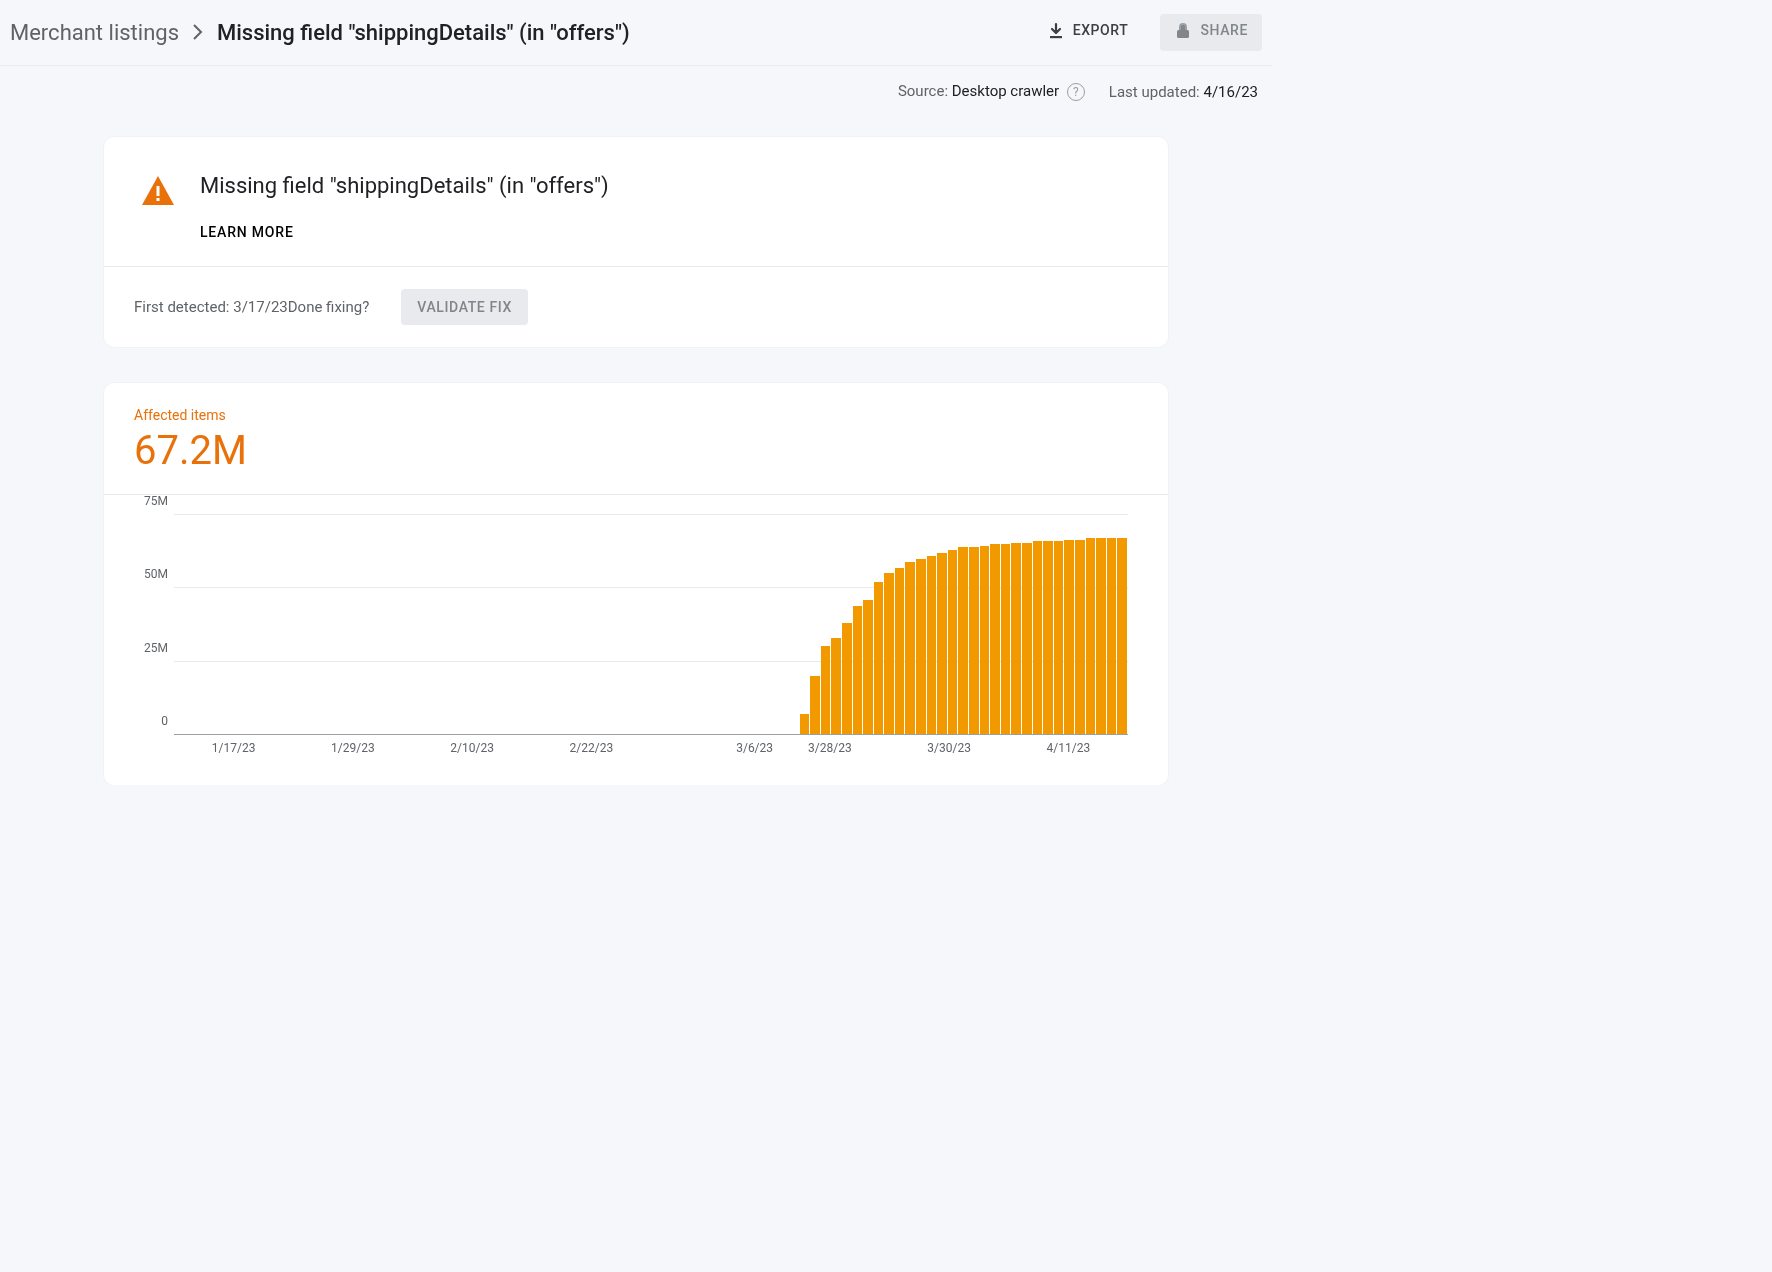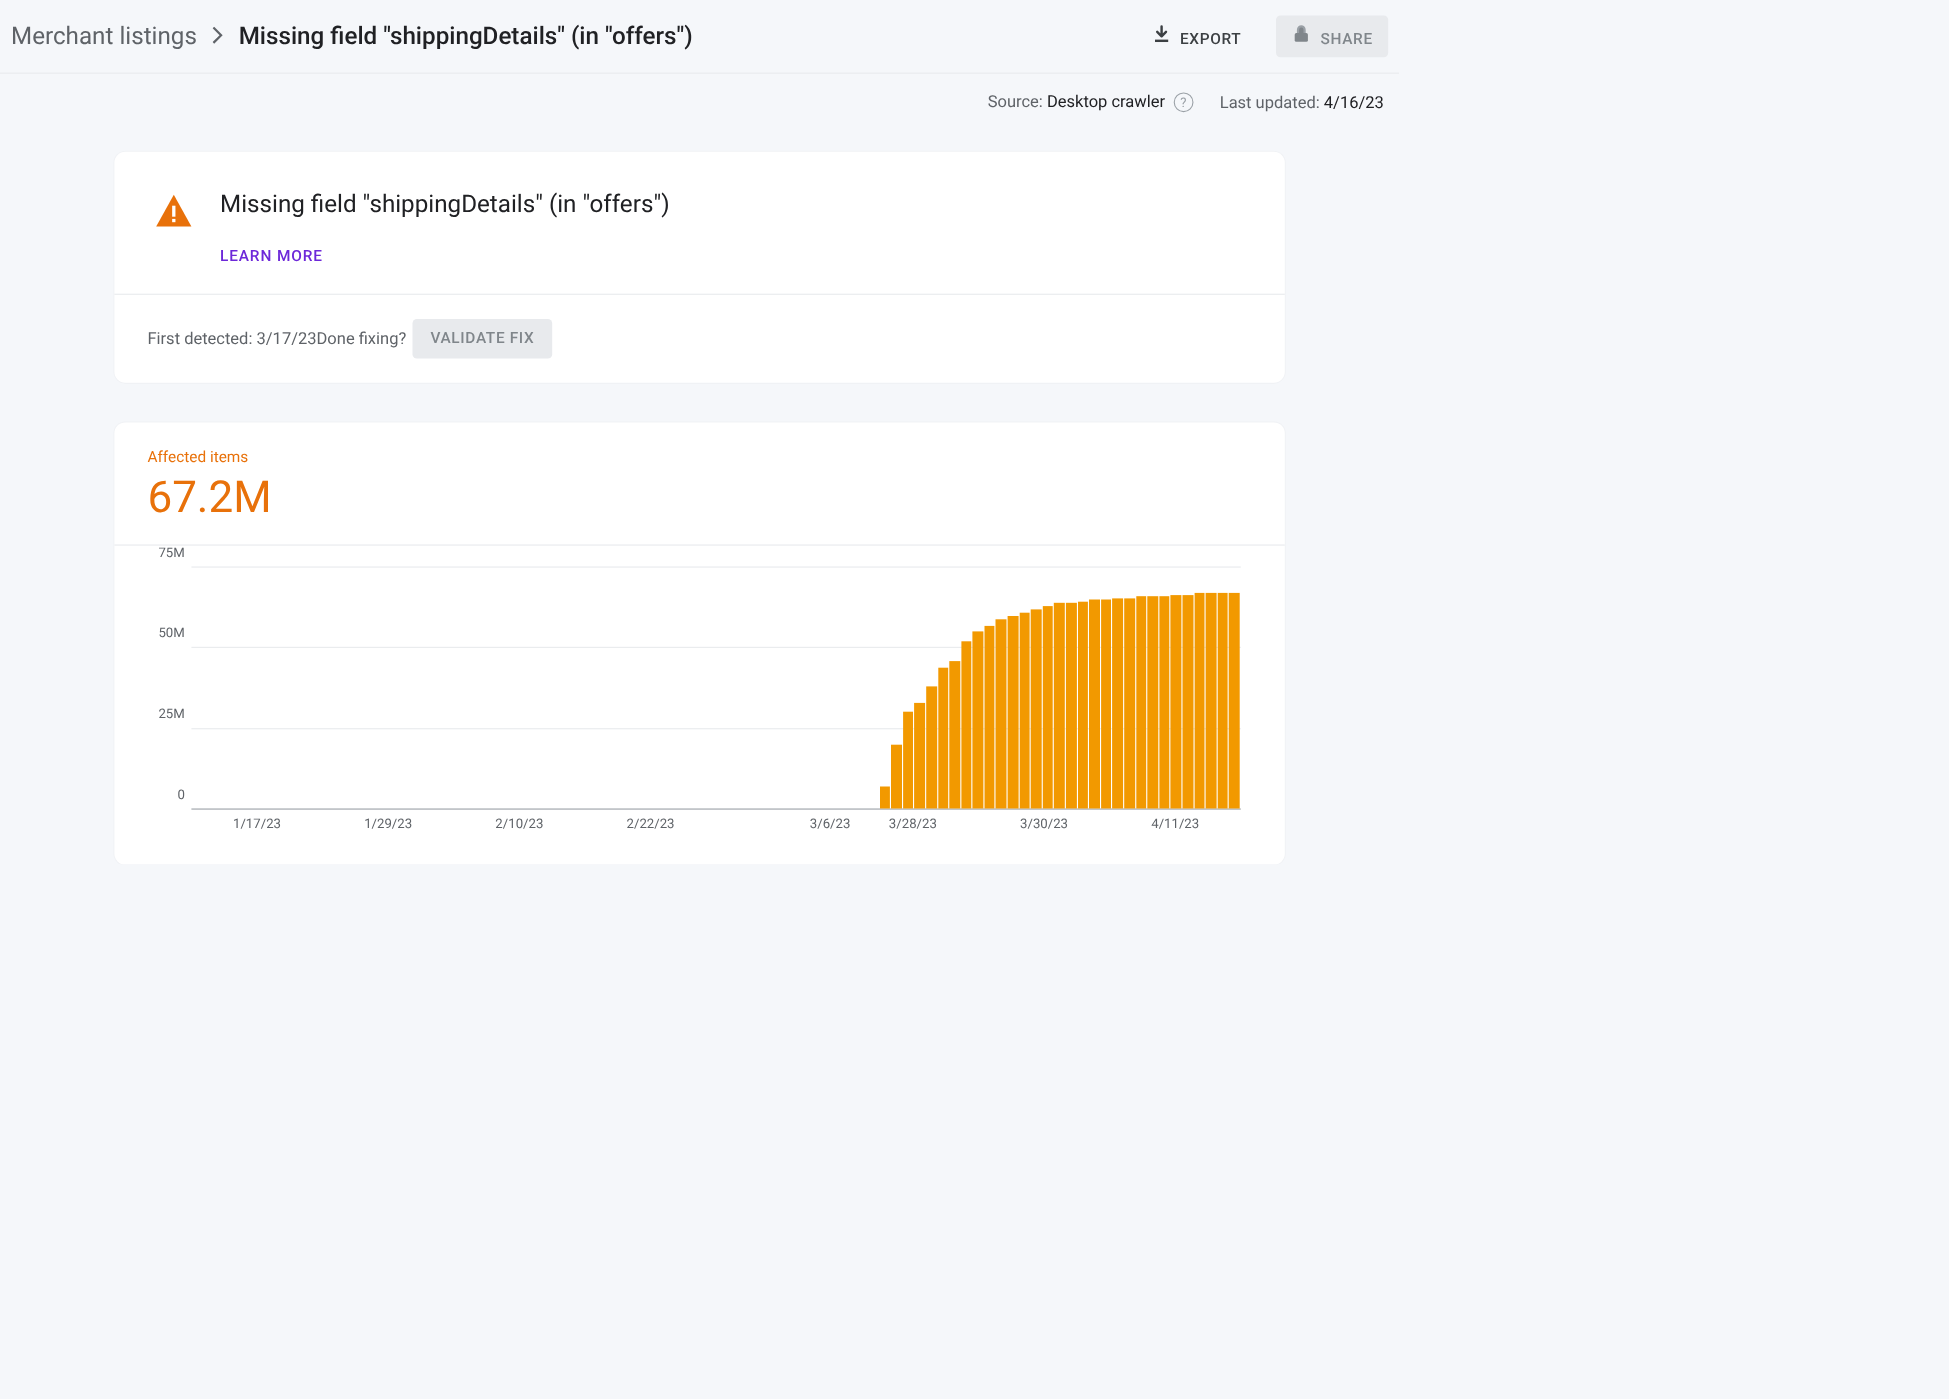--- a/index.html
+++ b/index.html
@@ -21,21 +21,21 @@
     display: flex;
     align-items: center;
     font-size: 22px;
     color: #3c4043;
   }
   .breadcrumb .root { color: #5f6368; font-weight: 400; }
   .breadcrumb .chev { margin: 0 14px; color: #5f6368; }
   .breadcrumb .current { font-weight: 500; color: #202124; }
   .header-actions { display: flex; align-items: center; gap: 18px; }
   .btn {
-    display: flex; align-items: flex-end; gap: 8px;
+    display: flex; align-items: flex-start; gap: 8px;
     font-size: 14px; font-weight: 500; letter-spacing: 0.6px;
     padding: 8px 14px; border-radius: 4px; cursor: pointer;
     color: #3c4043; text-transform: uppercase;
   }
   .btn.share { background: #e8eaed; color: #80868b; }
   .btn.share svg path, .btn.share svg rect { fill: #80868b; }
   .subheader {
     display: flex; justify-content: flex-end; align-items: center;
     gap: 24px; padding: 16px 14px 0 0;
     font-size: 15px; color: #5f6368;
@@ -50,21 +50,21 @@
     background: #fff; border-radius: 10px;
     margin: 36px 104px 0 104px;
     box-shadow: 0 0 0 1px rgba(0,0,0,0.02);
   }
   .issue-body { padding: 36px 36px 26px 36px; display: flex; gap: 24px; }
   .warn-icon svg { display: block; }
   .issue-title { font-size: 22px; color: #202124; font-weight: 400; margin-bottom: 10px; }
   .issue-desc { font-size: 15px; color: #5f6368; line-height: 1.5; max-width: 660px; }
   .learn-more {
     margin-top: 26px; font-size: 14px; font-weight: 500;
-    letter-spacing: 0.8px; color: #6d28d9; cursor: pointer;
+    letter-spacing: 0.8px; color: #000000; cursor: pointer;
   }
   .issue-footer {
     border-top: 1px solid #e8eaed;
     padding: 22px 30px;
     display: flex; align-items: center; 
     font-size: 15px; color: #5f6368;
   }
   .validate-btn {
     background: #e8eaed; color: #80868b;
     font-size: 14px; font-weight: 500; letter-spacing: 0.6px;
@@ -142,21 +142,21 @@
     <div>
       <div class="issue-title">Missing field "shippingDetails" (in "offers")</div>
       <div class="learn-more">LEARN MORE</div>
     </div>
   </div>
   <div class="issue-footer">
     <div>
       <span>First detected:</span>
       <span>3/17/23</span>
     </div>
-    <div style="display:flex;align-items:center;gap:6px">
+    <div style="display:flex;align-items:center;gap:32px">
       <span>Done fixing?</span>
       <div class="validate-btn">VALIDATE FIX</div>
     </div>
   </div>
 </div>
 
 <div class="card chart-card">
   <div class="chart-label">Affected items</div>
   <div class="chart-value">67.2M</div>
   <div class="chart-divider"></div>

